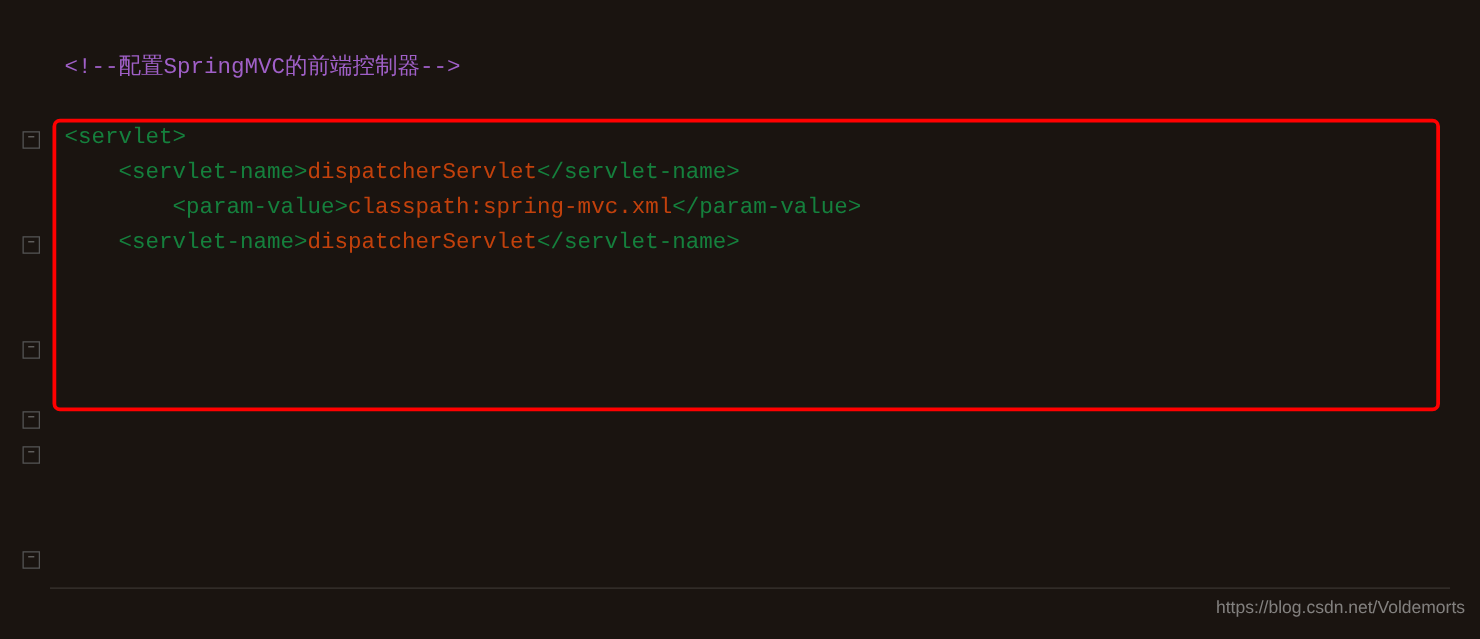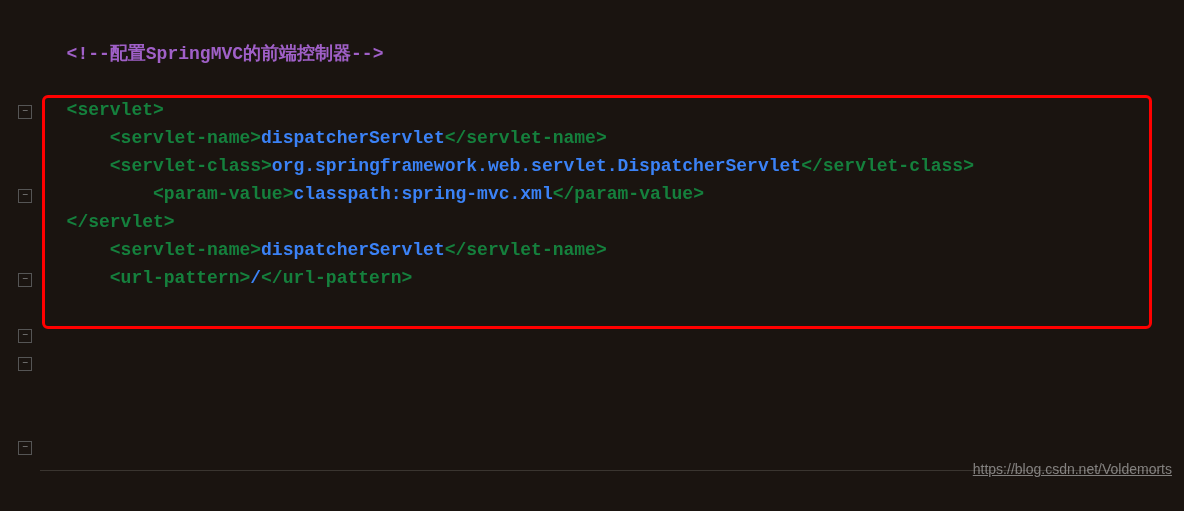--- a/index.html
+++ b/index.html
@@ -37,50 +37,48 @@
       border: 1px solid #555;
       background: #1a1410;
       display: flex;
       align-items: center;
       justify-content: center;
       font-size: 10px;
       color: #888;
       cursor: pointer;
     }
     .code-area {
-      margin-left: 45px;
+      margin-left: 30px;
       position: relative;
-      font-weight: bold;
     }
     .line {
       height: 28px;
       white-space: pre;
     }
     .tag { color: #15803d; }
     .comment { color: #a060c8; }
-    .text-white { color: #3b82f6; }
+    .text-white { color: #c2410c; }
     .highlight-box {
       position: absolute;
       left: 42px;
       top: 95px;
       width: 1110px;
       height: 234px;
       border: 3px solid #ff0000;
       border-radius: 6px;
       pointer-events: none;
       z-index: 10;
     }
     .watermark {
       position: absolute;
-      bottom: 28px;
+      bottom: 12px;
       right: 12px;
       color: rgba(200, 200, 200, 0.6);
       font-size: 14px;
       font-family: sans-serif;
-      text-decoration: underline;
     }
     .bottom-line {
       position: absolute;
       left: 40px;
       bottom: 40px;
       width: 1120px;
       height: 1px;
       background: #3a3530;
     }
     .vline {
@@ -105,23 +103,20 @@
   <div class="fold-icon" style="top: 357px;">−</div>
   <div class="fold-icon" style="top: 441px;">−</div>
 </div>
 
 <div class="editor">
   <div class="code-area">
     <div class="line">  <span class="comment">&lt;!--配置SpringMVC的前端控制器--&gt;</span></div>
     <div class="line"></div>
     <div class="line">  <span class="tag">&lt;servlet&gt;</span></div>
     <div class="line">      <span class="tag">&lt;servlet-name&gt;</span><span class="text-white">dispatcherServlet</span><span class="tag">&lt;/servlet-name&gt;</span></div>
-    <div class="line">      <span class="tag">&lt;servlet-class&gt;</span><span class="text-white">org.springframework.web.servlet.DispatcherServlet</span><span class="tag">&lt;/servlet-class&gt;</span></div>
     <div class="line">          <span class="tag">&lt;param-value&gt;</span><span class="text-white">classpath:spring-mvc.xml</span><span class="tag">&lt;/param-value&gt;</span></div>
-    <div class="line">  <span class="tag">&lt;/servlet&gt;</span></div>
     <div class="line">      <span class="tag">&lt;servlet-name&gt;</span><span class="text-white">dispatcherServlet</span><span class="tag">&lt;/servlet-name&gt;</span></div>
-    <div class="line">      <span class="tag">&lt;url-pattern&gt;</span><span class="text-white">/</span><span class="tag">&lt;/url-pattern&gt;</span></div>
   </div>
 </div>
 
 <div class="highlight-box"></div>
 <div class="bottom-line"></div>
 <div class="watermark">https://blog.csdn.net/Voldemorts</div>
 
 </body></html>

